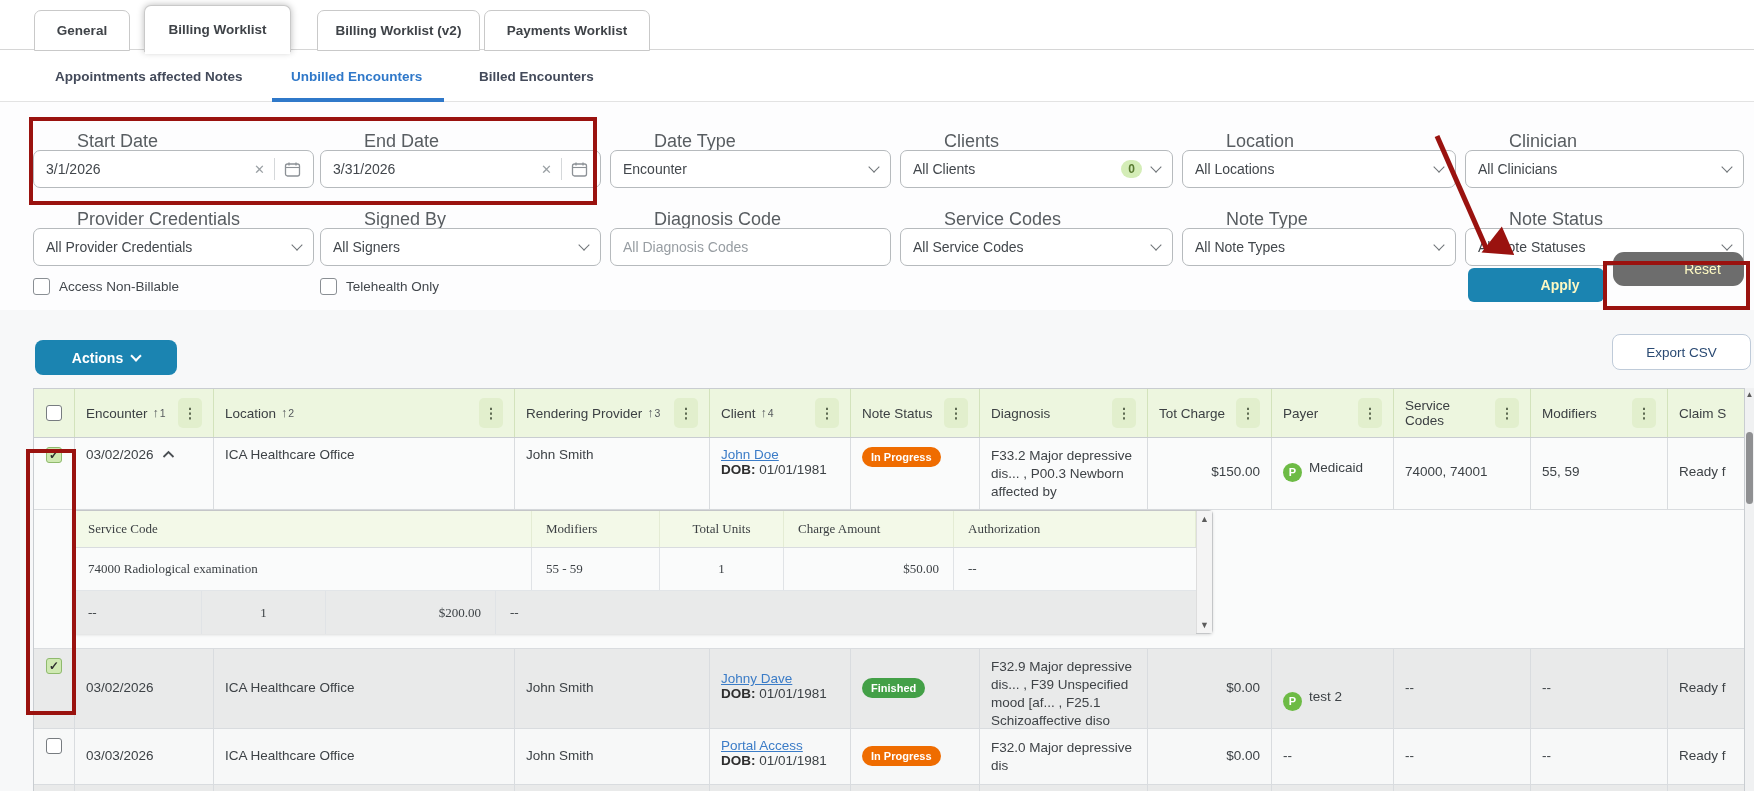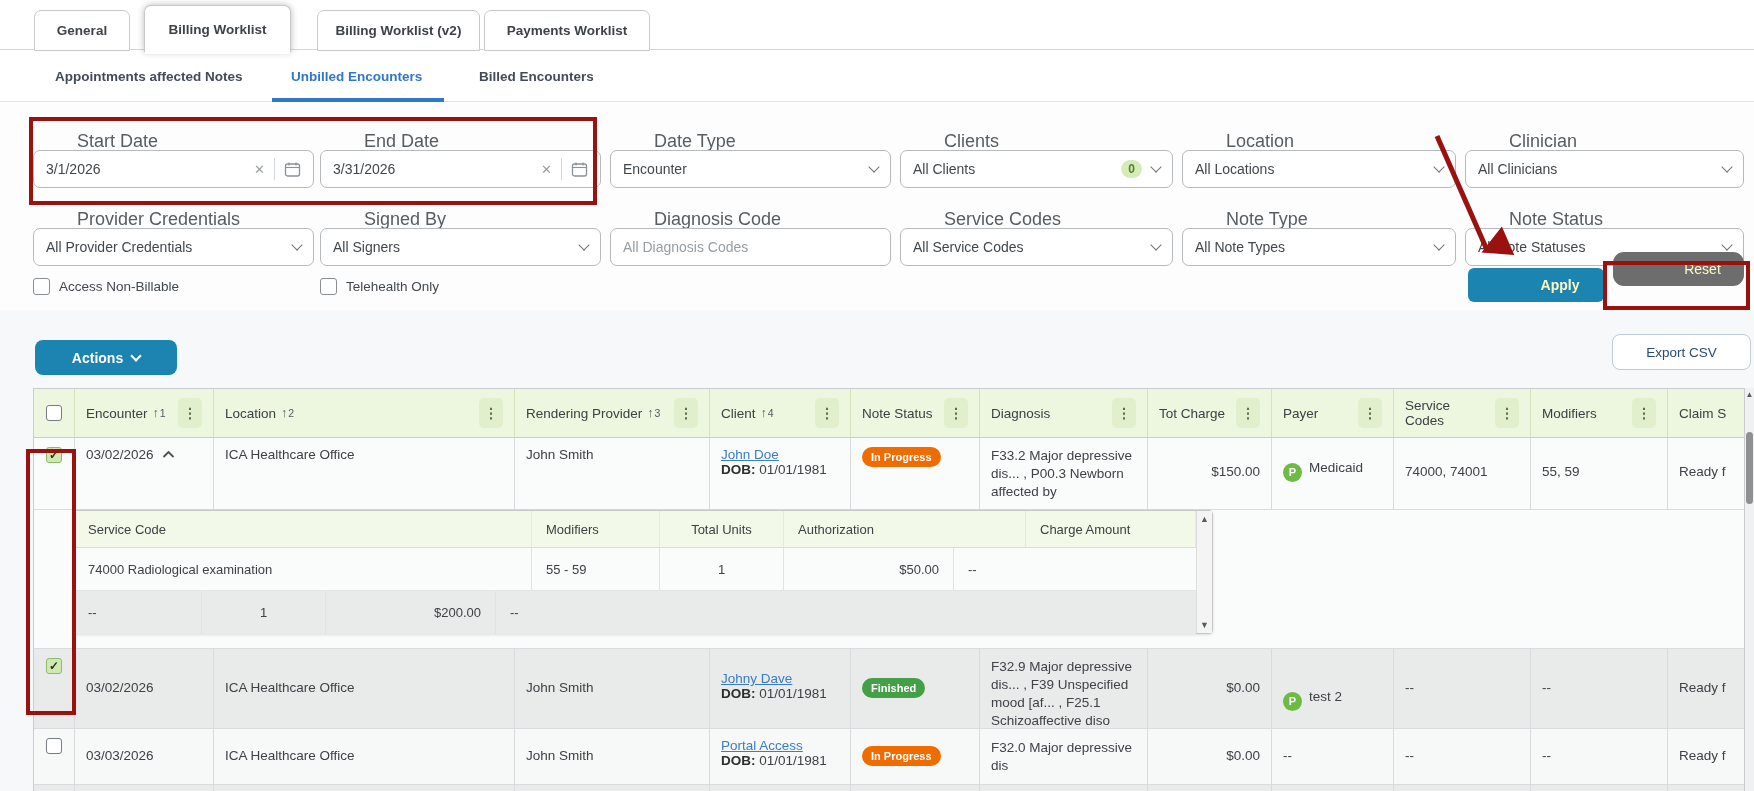--- a/index.html
+++ b/index.html
@@ -93,21 +93,21 @@
   .dob b { color:#2e2e2e; }
   .badge { display:inline-block; color:#fff; font-size:11px; font-weight:bold; border-radius:10px;
     padding:4px 9px; white-space:nowrap; }
   .st-orange { background:#ef6c00; } .st-green { background:#43a047; }
   .pcircle { display:inline-flex; width:19px; height:19px; border-radius:50%; background:#6dbb45;
     color:#fff; font-size:11px; font-weight:bold; align-items:center; justify-content:center;
     margin-right:7px; vertical-align:-4px; }
   .diag { line-height:1.33; color:#3f4347; }
 
   
-  .expand-region { height:139px; background:#fafbfb; border-bottom:1px solid #d9dcdf; position:relative; }
+  .expand-region { height:139px; background:#fafbfb; border-bottom:1px solid #d9dcdf; position:relative;font-family:Liberation Serif, serif; }
   .subtable { position:absolute; left:39px; top:0; width:1140px; height:124px; background:#fff;
     border:1px solid #c4c6c8; border-radius:4px; box-shadow:0 1px 3px rgba(0,0,0,.12); display:flex; }
   .subgrid { flex:1; }
   .srow { display:flex; width:100%; }
   .scell { border-right:1px solid #e0e3e6; padding:0 14px; font-size:13px; display:flex; align-items:center; }
   .scell:last-child { border-right:none; }
   .s0{width:458px;flex:none;} .s1{width:128px;flex:none;} .s2{width:124px;flex:none; justify-content:center;}
   .s3{width:170px;flex:none; justify-content:flex-end;} .s4{flex:1;}
   .shead { background:#f3f9e8; height:37px; border-bottom:1px solid #d9dcdf; }
   .shead .scell { border-right:1px solid #e4ecd4; color:#3c4043; }
@@ -347,22 +347,22 @@
       <div class="cell c11" style="padding-top:26px;">Ready f</div>
     </div>
 
     <div class="expand-region">
       <div class="subtable">
         <div class="subgrid">
           <div class="srow shead">
             <div class="scell s0">Service Code</div>
             <div class="scell s1">Modifiers</div>
             <div class="scell s2">Total Units</div>
+            <div class="scell s3" style="justify-content:flex-start;">Charge Amount</div>
             <div class="scell s4">Authorization</div>
-            <div class="scell s3" style="justify-content:flex-start;">Charge Amount</div>
           </div>
           <div class="srow srow-a">
             <div class="scell s0">74000 Radiological examination</div>
             <div class="scell s1">55 - 59</div>
             <div class="scell s2">1</div>
             <div class="scell s3">$50.00</div>
             <div class="scell s4">--</div>
           </div>
           <div class="srow srow-b">
             <div class="scell s1">--</div>

